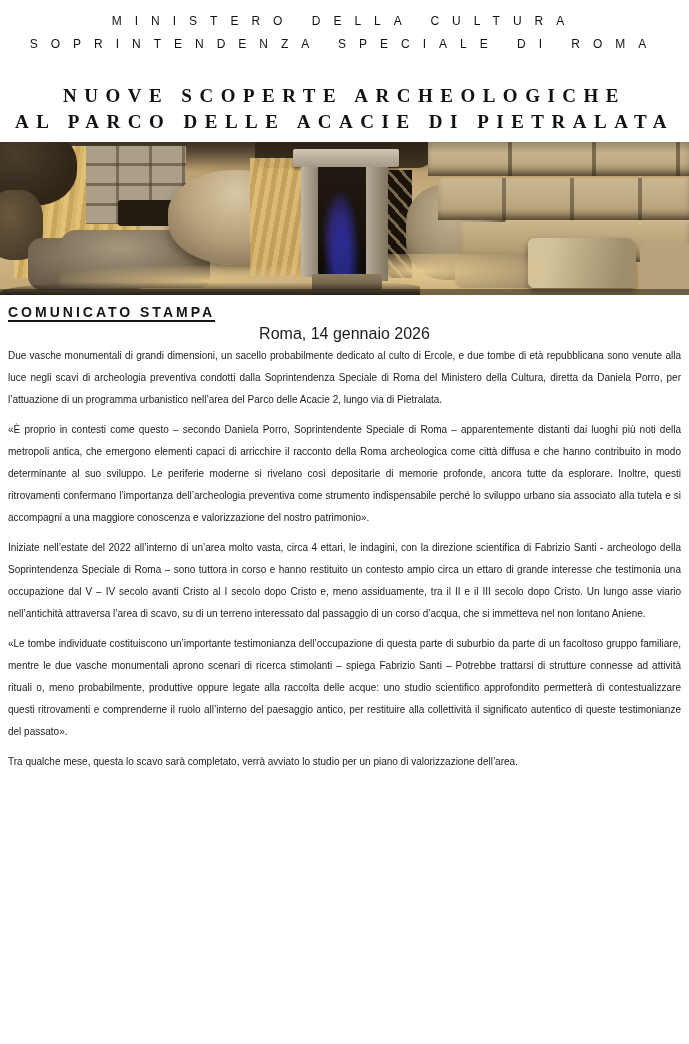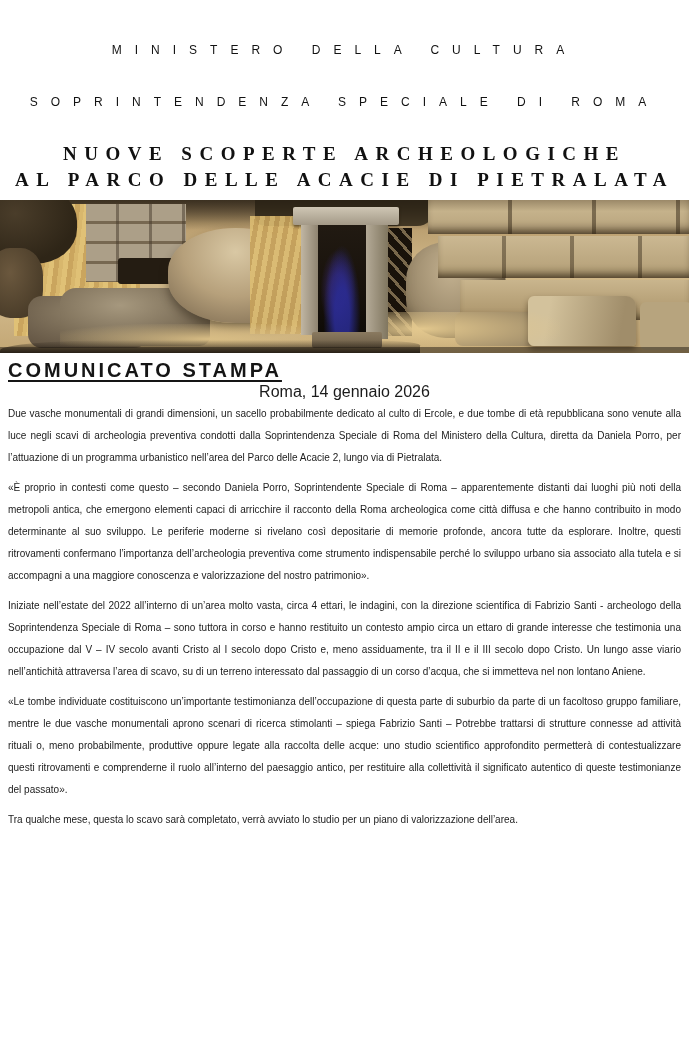--- a/index.html
+++ b/index.html
@@ -16,21 +16,20 @@
 
   
   .letterhead-line {
     text-align: center;
     font-size: 12px;
     line-height: 23px;
     letter-spacing: 13px;
     font-weight: 500;
     color: #121212;
     white-space: nowrap;
-    margin-top: 29px;
   }
   
   .doc-title { margin-top: 27px; font-family: Liberation Serif, serif; }
   .title-line {
     text-align: center;
     font-size: 19px;
     line-height: 26px;
     letter-spacing: 7.5px;
     font-weight: 600;
     color: #111111;
@@ -113,21 +112,21 @@
     background: radial-gradient(ellipse at 50% 50%, #d8bd85, rgba(216,189,133,0) 80%); }
   .s-bottom-dark { left:0; top:140px; width:420px; height:13px;
     background: linear-gradient(0deg, rgba(35,28,20,.9), rgba(35,28,20,.25) 70%, transparent);
     border-radius: 30% 15% 0 0 / 80% 40% 0 0; }
   .s-bottom-dark2 { left:0; top:147px; width:689px; height:6px; background: rgba(30,24,16,.5); }
 
   
   .content { margin-top: 4px; }
   .pr-label {
     display: inline-block;
-    font-size: 20px;
+    font-size: 14px;
     font-weight: 600;
     letter-spacing: 3px;
     line-height: 22px;
     color: #151515;
     text-decoration: underline;
     text-underline-offset: 3px;
     text-decoration-thickness: 1.5px;
     margin-top: 2px;
     white-space: nowrap;
   }

